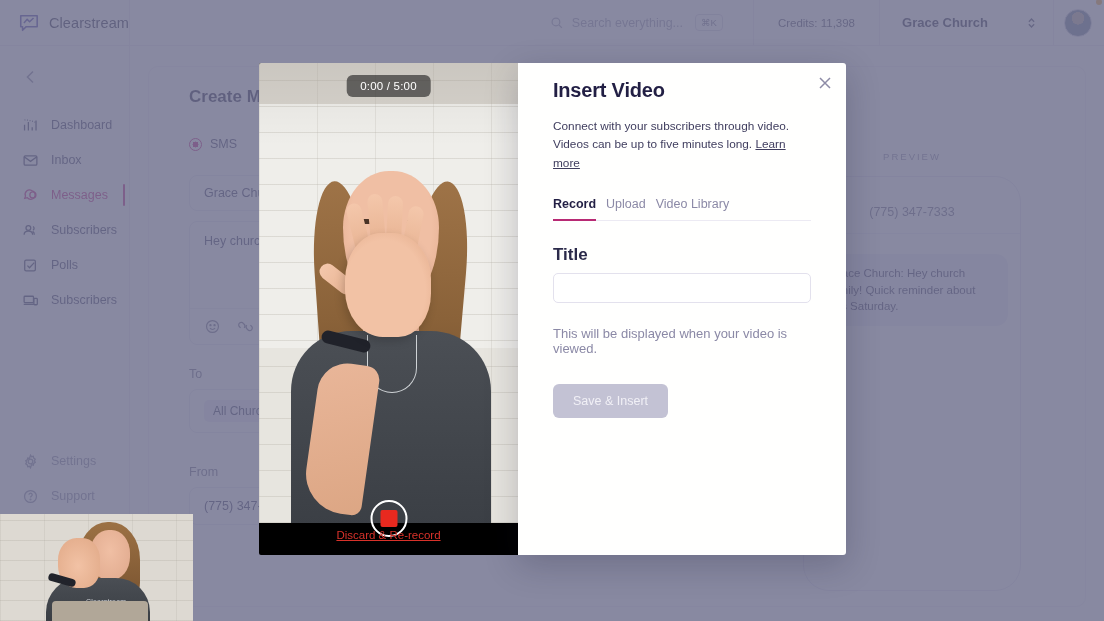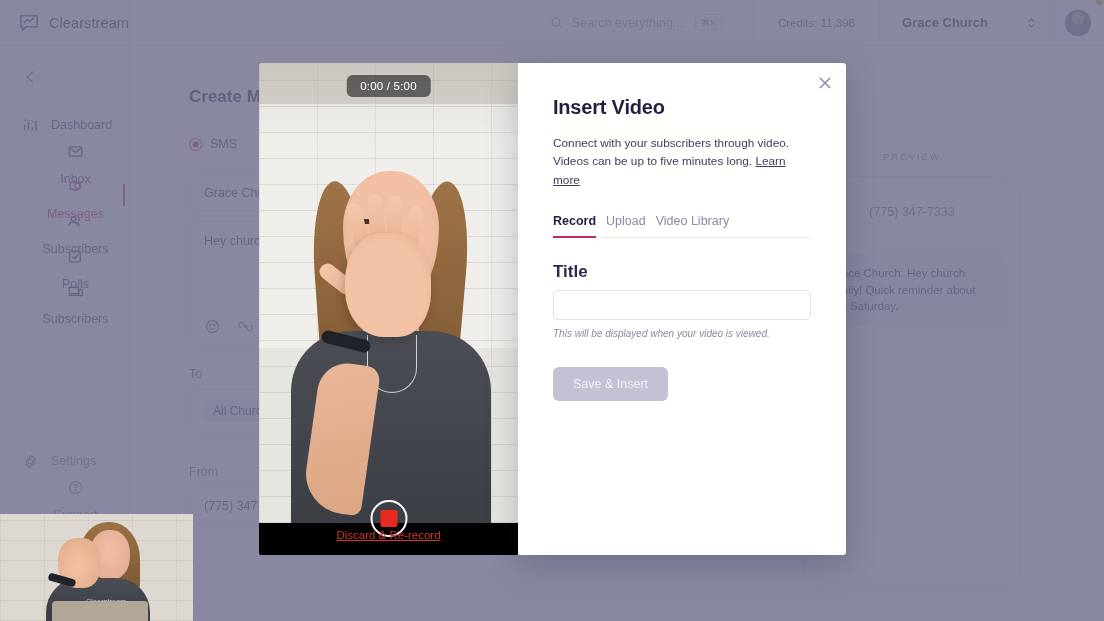--- a/index.html
+++ b/index.html
@@ -81,21 +81,21 @@
     position: absolute; top: 22px; left: 22px;
     width: 18px; height: 18px;
   }
   .nav { position: absolute; top: 62px; left: 0; right: 0; }
   .nav-item {
     position: relative;
     display: flex; align-items: center; gap: 12px;
     height: 34px; padding-left: 22px;
     font-size: 12.5px; color: #3a3860;
   }
-  .nav-item + .nav-item { margin-top: 1px; flex-direction: column; }
+  .nav-item + .nav-item { margin-top: 1px; }
   .nav-item.active { color: #c2187e; }
   .nav-item .ico { width: 17px; height: 17px; display:block; flex: none; }
   .nav-active-bar {
     position: absolute; right: 4px; top: 6px;
     width: 2px; height: 22px; background: #c2187e; border-radius: 2px;
   }
   .nav-bottom { position: absolute; bottom: 108px; left: 0; right: 0; }
   .nav-bottom .nav-item { color: #8684a0; }
 
   .content { position: absolute; top: 46px; left: 130px; right: 0; bottom: 0; background:#fcfcfb; }
@@ -269,21 +269,21 @@
   
   .modal {
     position: absolute; left: 518px; top: 63px; width: 328px; height: 492px;
     background: #fffffe; border-radius: 0 3px 3px 0;
     box-shadow: 0 10px 34px rgba(20,18,46,.22);
   }
   .modal-close {
     position: absolute; right: 11px; top: 10px;
     width: 20px; height: 20px; color: #8d8ba6;
   }
-  .modal-body { padding: 33px 35px 0; }
+  .modal-body { padding: 16px 35px 0; }
   .modal-title { font-size: 20px; font-weight: bold; color: #221f44; letter-spacing: -.2px; }
   .modal-sub {
     margin-top: 15px; font-size: 11.8px; line-height: 1.55; color: #3f3d5e;
   }
   .modal-sub a { color: #3f3d5e; text-decoration: underline; }
   .tabs {
     display: flex; gap: 10px; margin-top: 25px;
     border-bottom: 1px solid #eceaf3;
   }
   .tab {
@@ -295,21 +295,21 @@
     content:""; position:absolute; left: 0; right: 0; bottom: -1px;
     height: 2px; background: #b82a74;
   }
   .field-label { margin-top: 24px; font-size: 17px; font-weight: bold; color: #2b2a4a; }
   .text-input {
     margin-top: 8px; width: 100%; height: 30px;
     border: 1px solid #e3e1ed; border-radius: 5px;
     background: #fff; font-size: 12px; color: #2b2a4a;
     padding: 0 10px; font-family: "Liberation Sans", sans-serif;
   }
-  .field-help { margin-top: 8px; font-size: 10px; color: #8b89a6; font-style: italic; }
+  .field-help { margin-top: 23px; font-size: 13px; color: #8b89a6; }
   .save-btn {
     margin-top: 28px; background: #c3c2d4; color: #f1f0f6;
     border: none; border-radius: 6px;
     font-size: 12.5px; padding: 10px 20px;
     font-family: "Liberation Sans", sans-serif;
   }
 
   
   .pip {
     position: absolute; left: 0; top: 514px; width: 193px; height: 107px;

